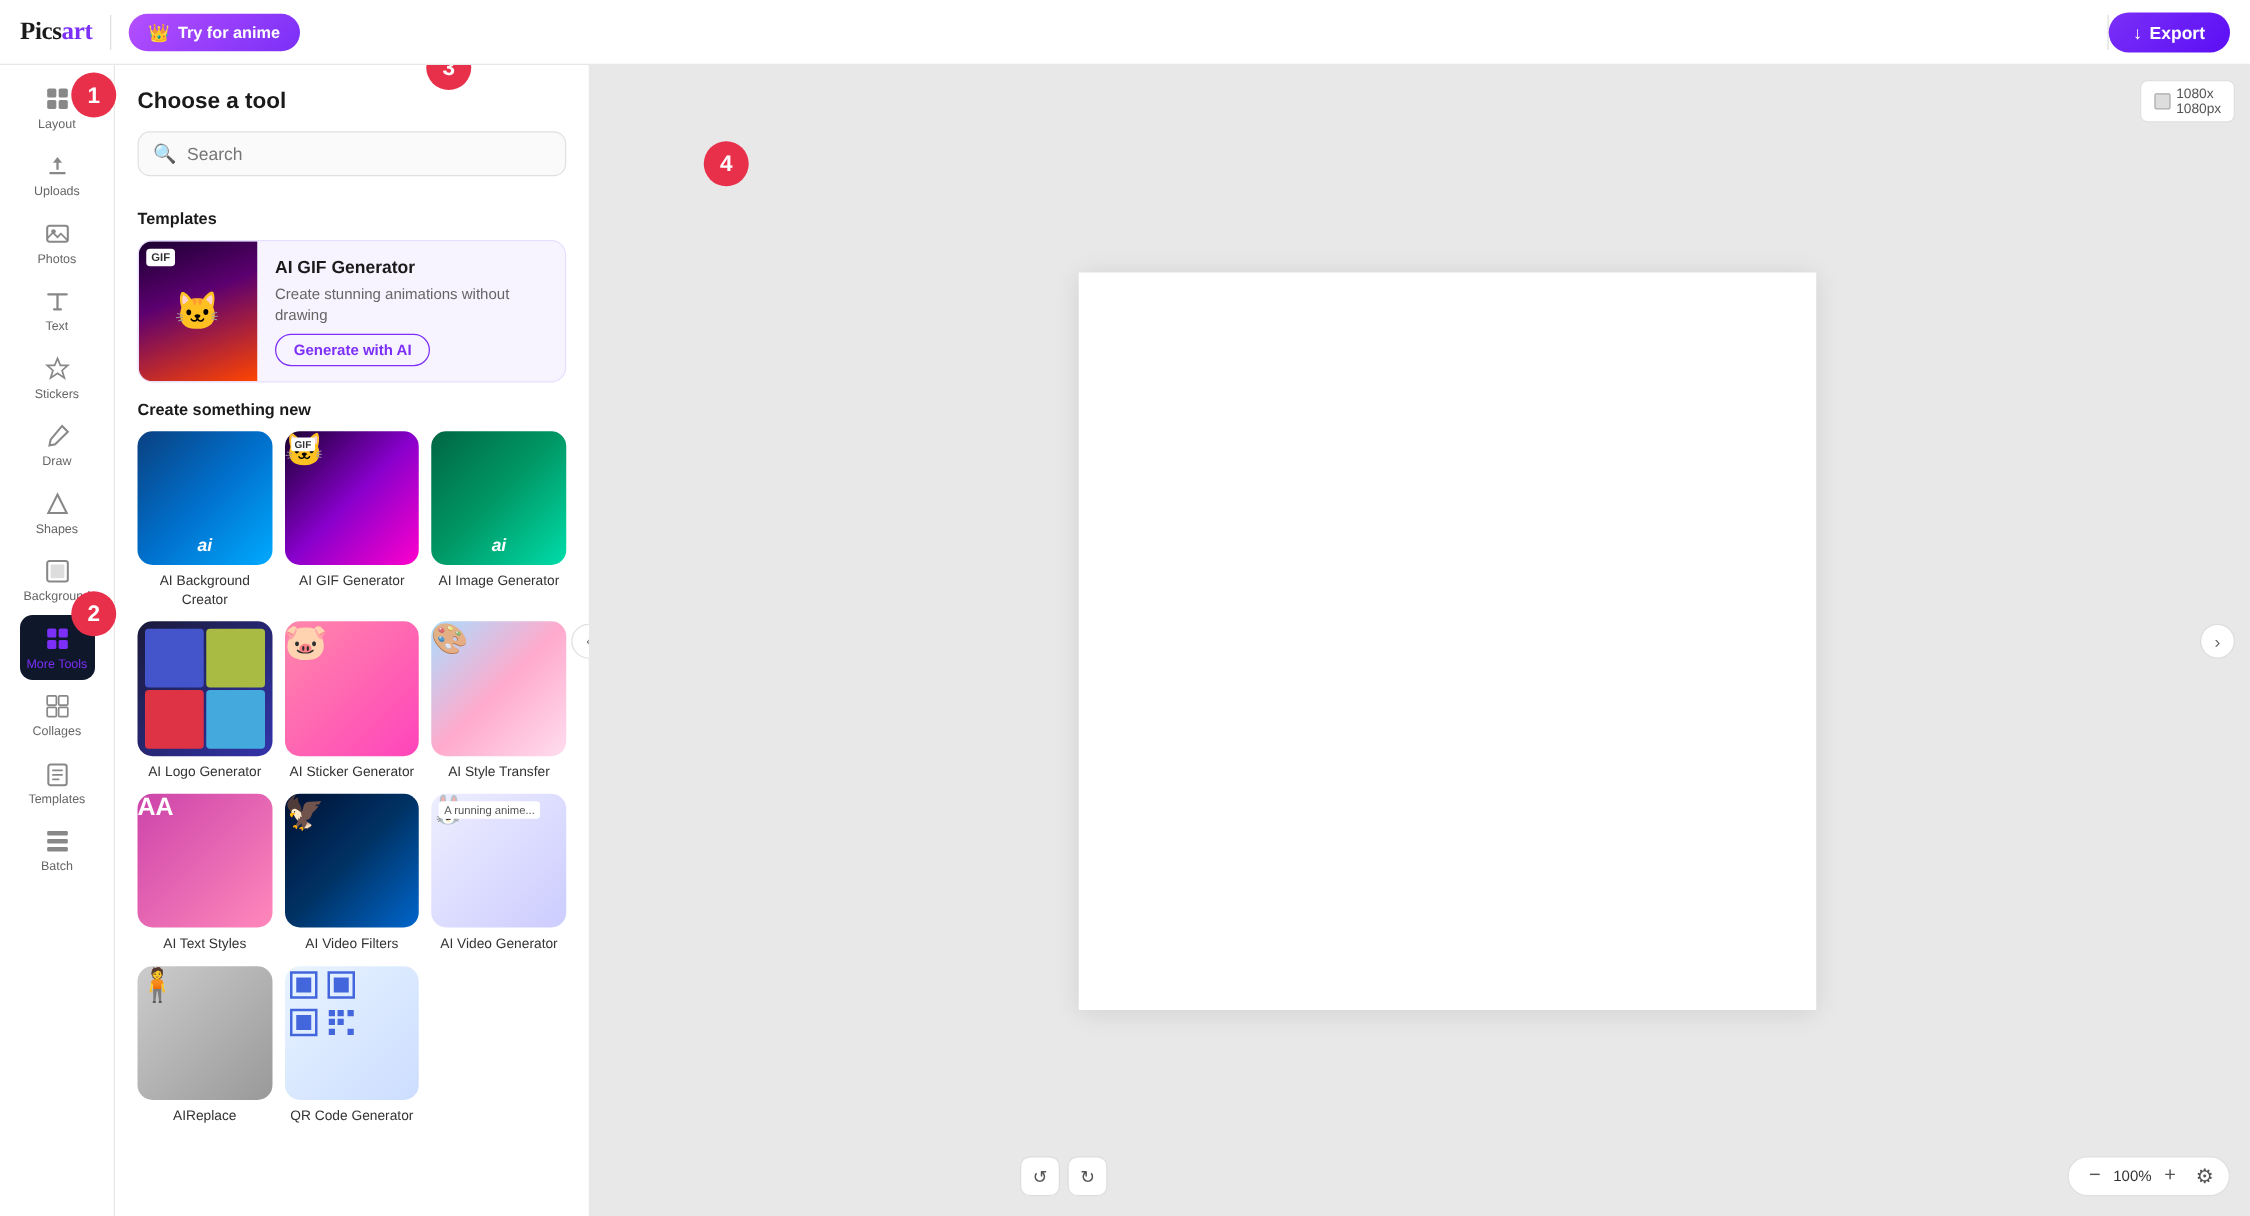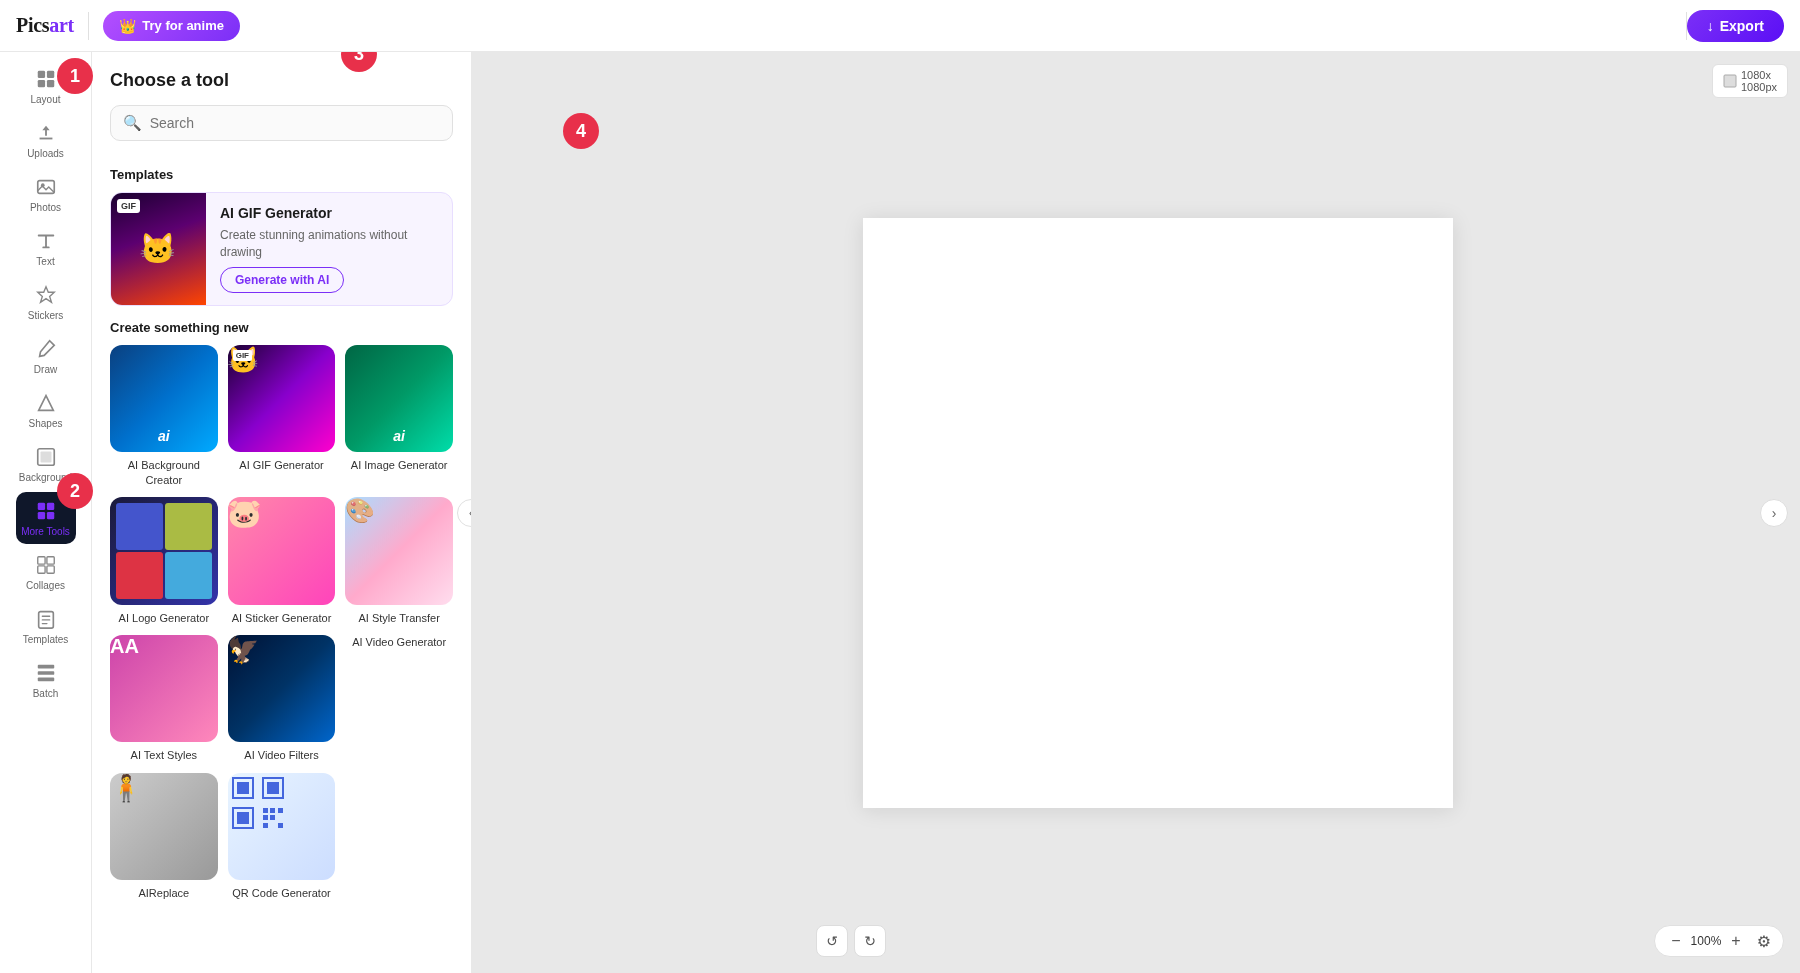--- a/index.html
+++ b/index.html
@@ -645,20 +645,24 @@
         </div>
 
         <div class="tool-card">
           <div class="tool-thumb bg-ai-video-filters">
             <span style="font-size:26px;">🦅</span>
           </div>
           <span class="tool-label">AI Video Filters</span>
         </div>
 
         <div class="tool-card">
+          <div class="tool-thumb bg-ai-video-gen">
+            <span style="font-size:22px;">🐰</span>
+            <span style="position:absolute;top:6px;left:6px;font-size:9px;background:#fff;padding:2px 4px;border-radius:3px;color:#555;">A running anime...</span>
+          </div>
           <span class="tool-label">AI Video Generator</span>
         </div>
 
 
         <div class="tool-card">
           <div class="tool-thumb bg-ai-replace">
             <span style="font-size:26px;">🧍</span>
           </div>
           <span class="tool-label">AIReplace</span>
         </div>

